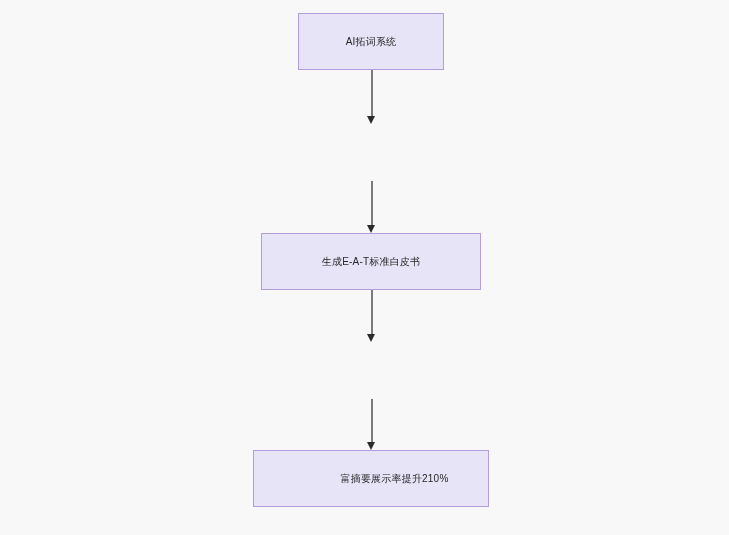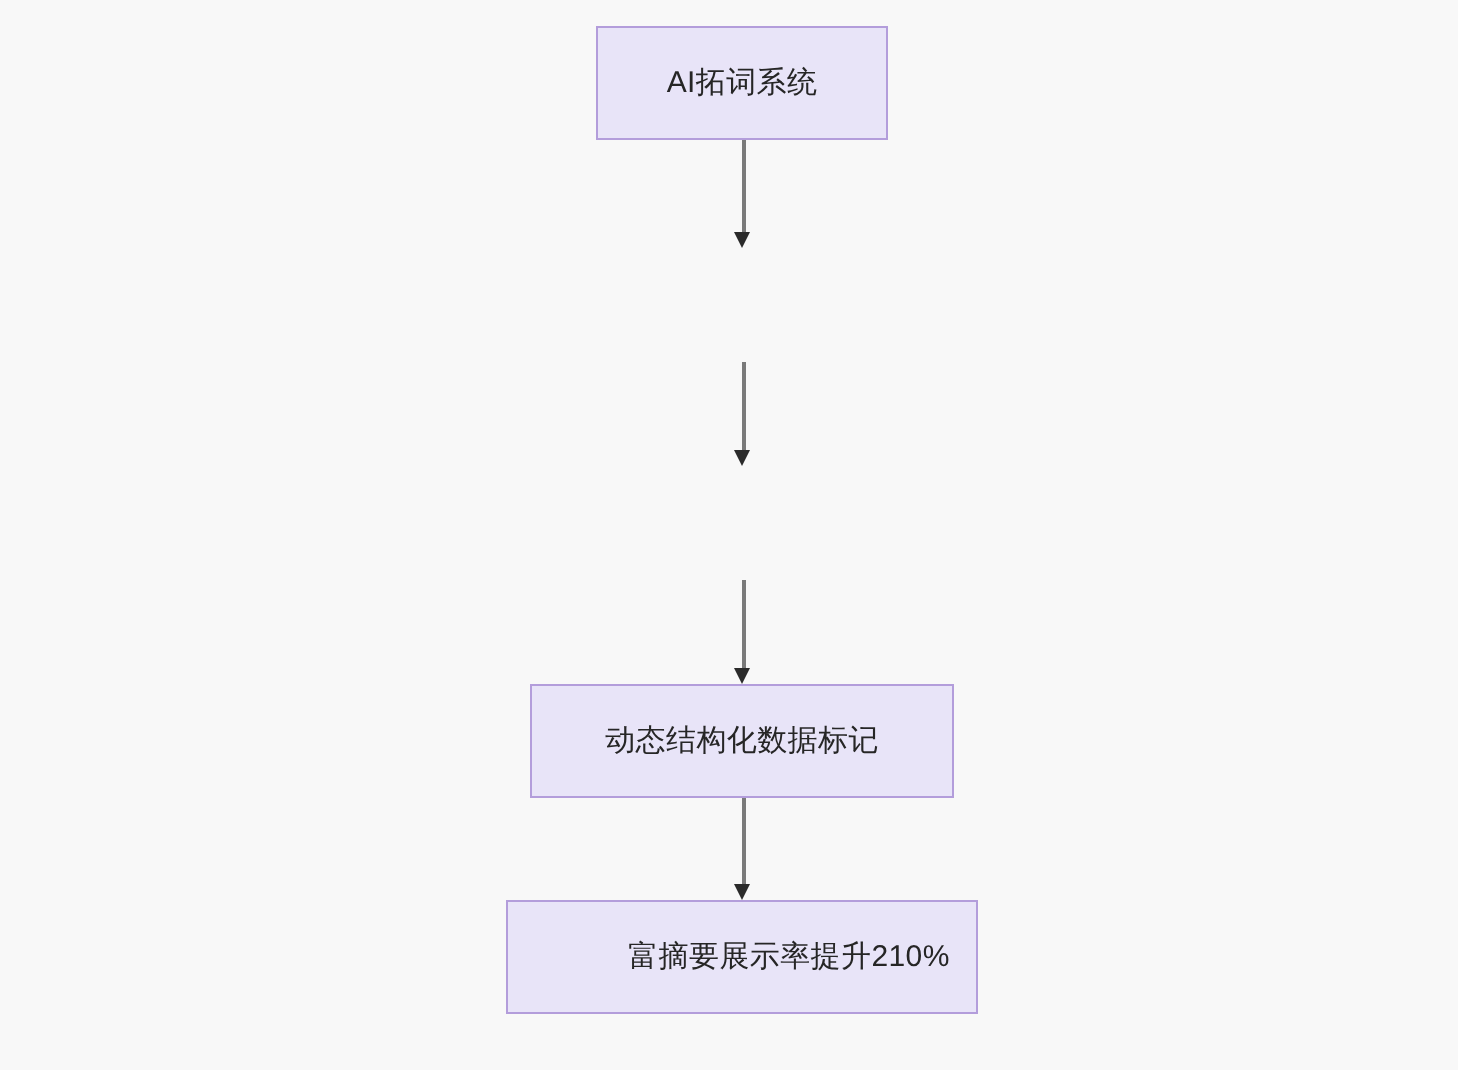--- a/index.html
+++ b/index.html
@@ -24,21 +24,21 @@
   .flow-node {
     position: absolute;
     box-sizing: border-box;
     background: #e8e4f8;
     border: 1.6px solid #b39ddb;
     border-radius: 0;
     display: flex;
     align-items: center;
     justify-content: center;
     color: #262626;
-    font-size: 15px;
+    font-size: 10px;
     line-height: 1.2;
     letter-spacing: 0.2px;
     white-space: nowrap;
   }
 
   .node-label {
     display: block;
     text-align: center;
   }
 
@@ -96,29 +96,29 @@
     <div class="connector-line"></div>
     <div class="connector-arrowhead"></div>
   </div>
 
 
   <div class="flow-connector" id="connector-2">
     <div class="connector-line"></div>
     <div class="connector-arrowhead"></div>
   </div>
 
+  <div class="flow-node" id="node-3">
+    <span class="node-label">生成E-A-T标准白皮书</span>
+  </div>
 
   <div class="flow-connector" id="connector-3">
     <div class="connector-line"></div>
     <div class="connector-arrowhead"></div>
   </div>
 
-  <div class="flow-node" id="node-4">
-    <span class="node-label">动态结构化数据标记</span>
-  </div>
 
   <div class="flow-connector" id="connector-4">
     <div class="connector-line"></div>
     <div class="connector-arrowhead"></div>
   </div>
 
   <div class="flow-node" id="node-5">
     <span class="node-label">富摘要展示率提升210%</span>
   </div>
 

